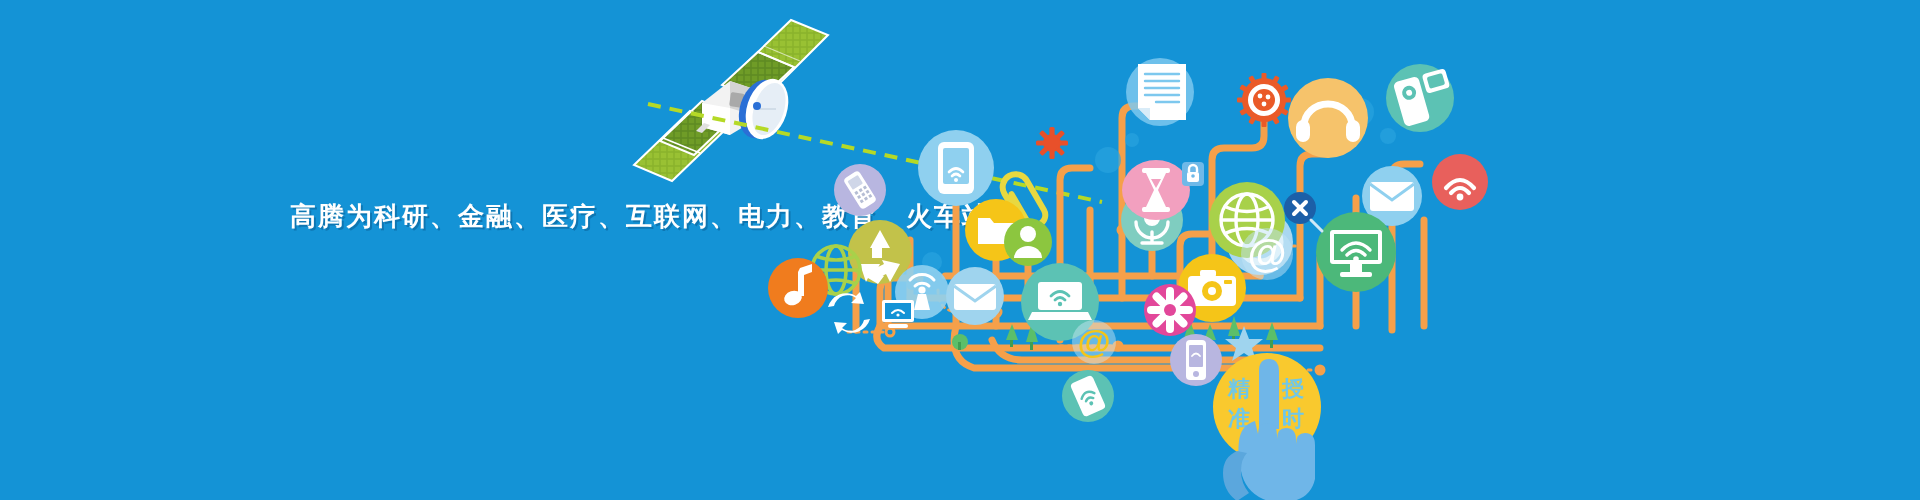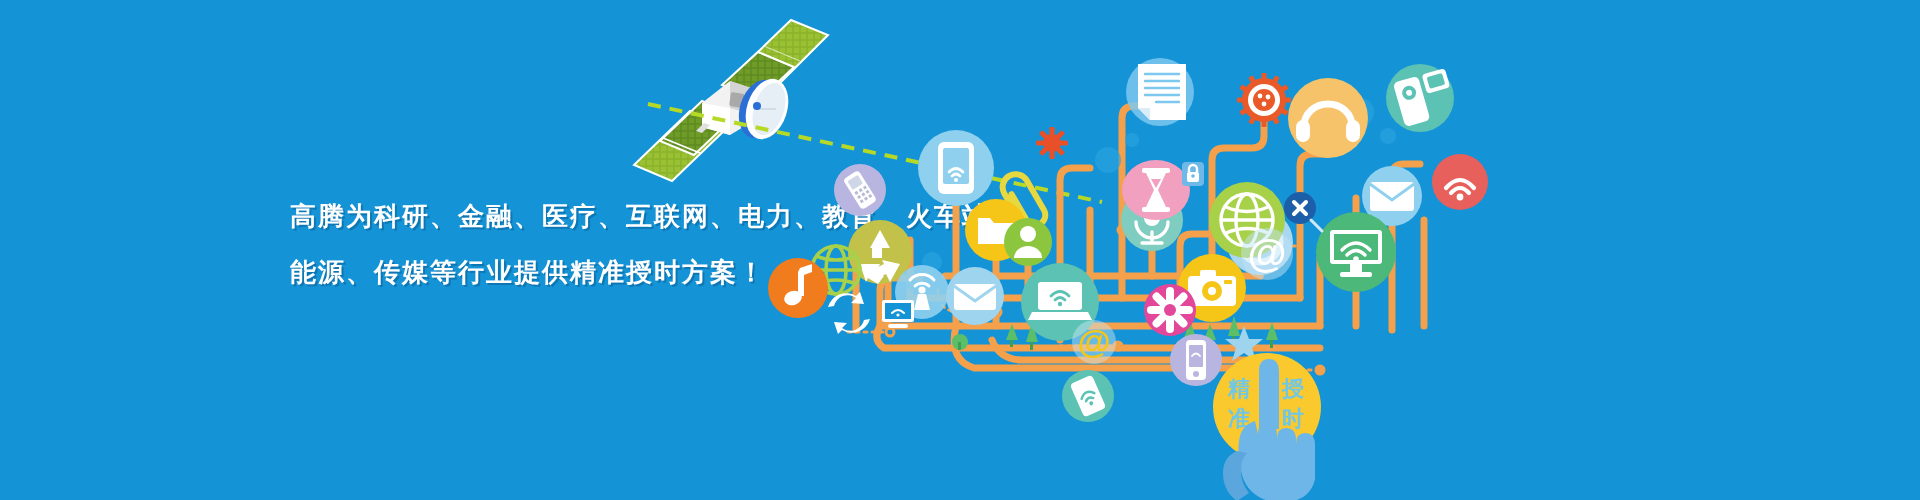--- a/index.html
+++ b/index.html
@@ -48,21 +48,20 @@
   
   .tree svg, .satellite svg, .beam svg, .hand svg { display: block; }
 </style>
 </head>
 <body>
 
 <div id="banner">
 
   <div class="headline">
     <span class="line">高腾为科研、金融、医疗、互联网、电力、教育、火车站、</span>
-    <span class="line">能源、传媒等行业提供精准授时方案！</span>
   </div>
 
   <div class="satellite">
     <svg width="220" height="180" viewBox="0 0 220 180" xmlns="http://www.w3.org/2000/svg">
       <defs>
         <pattern id="panelGrid" width="7" height="7" patternUnits="userSpaceOnUse">
           <rect width="7" height="7" fill="#8ab32b"></rect>
           <rect width="5.4" height="5.4" x="0.8" y="0.8" fill="#99c133"></rect>
         </pattern>
         <pattern id="panelGridDark" width="7" height="7" patternUnits="userSpaceOnUse">

